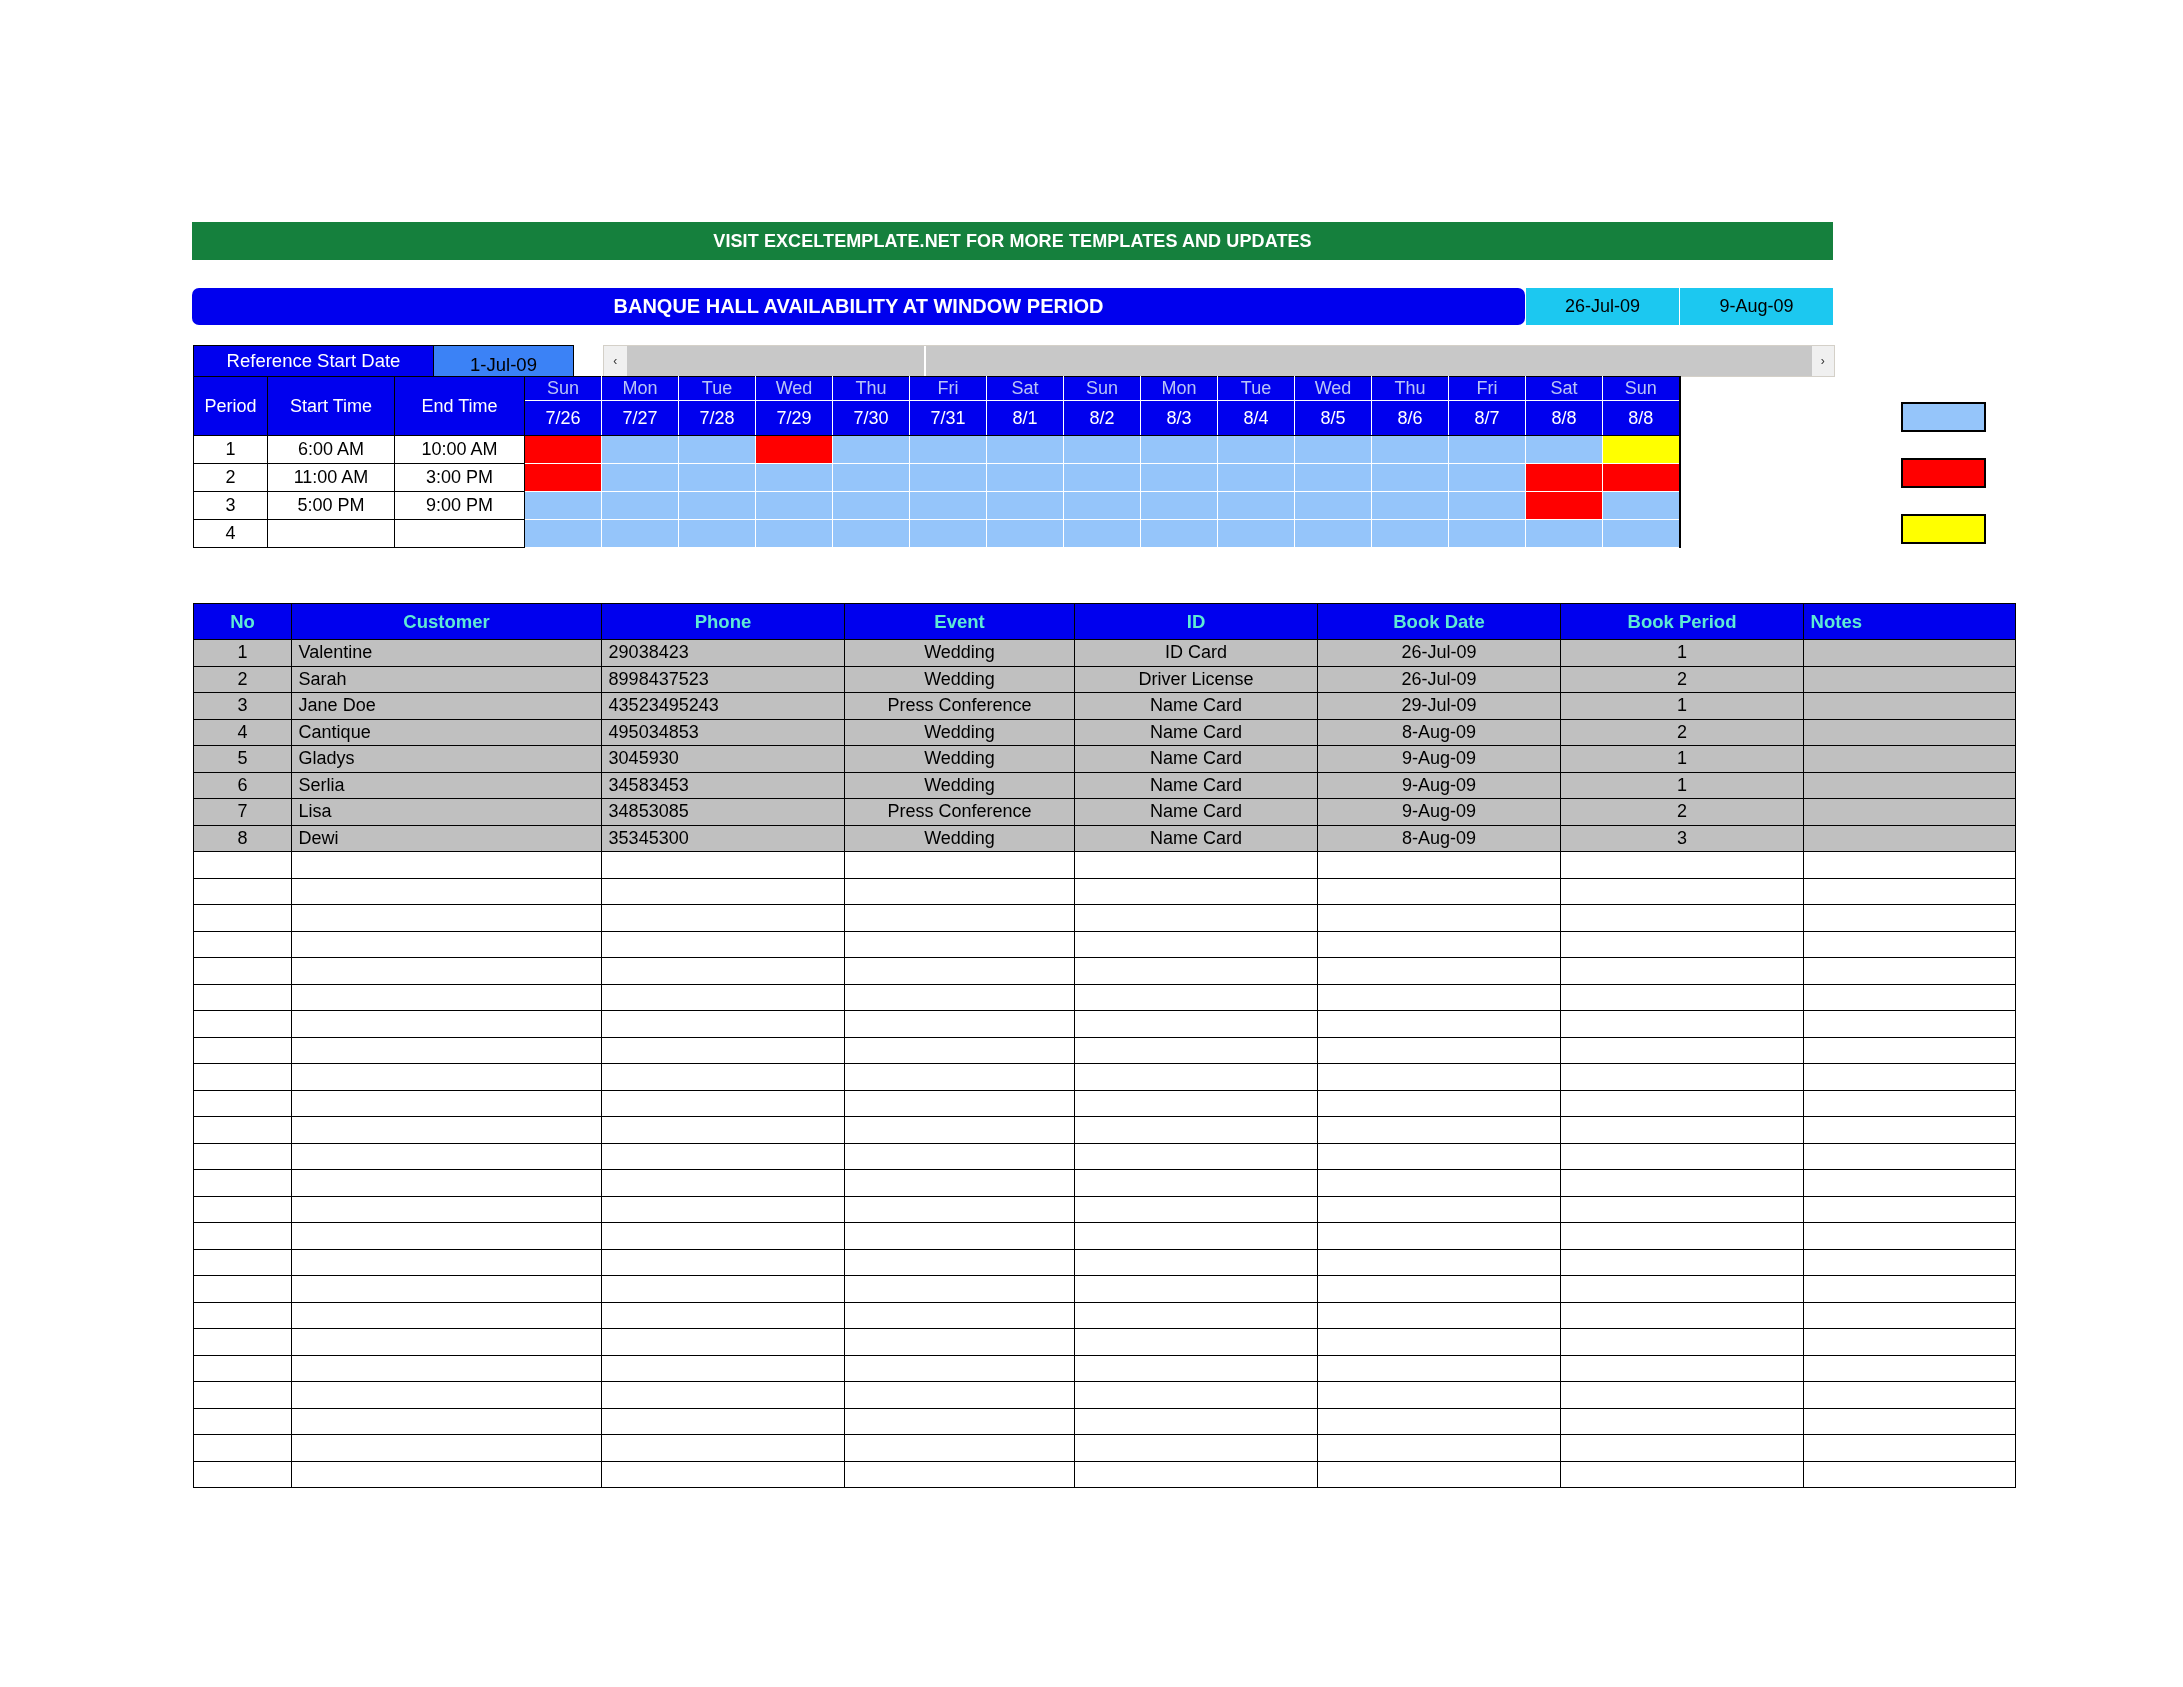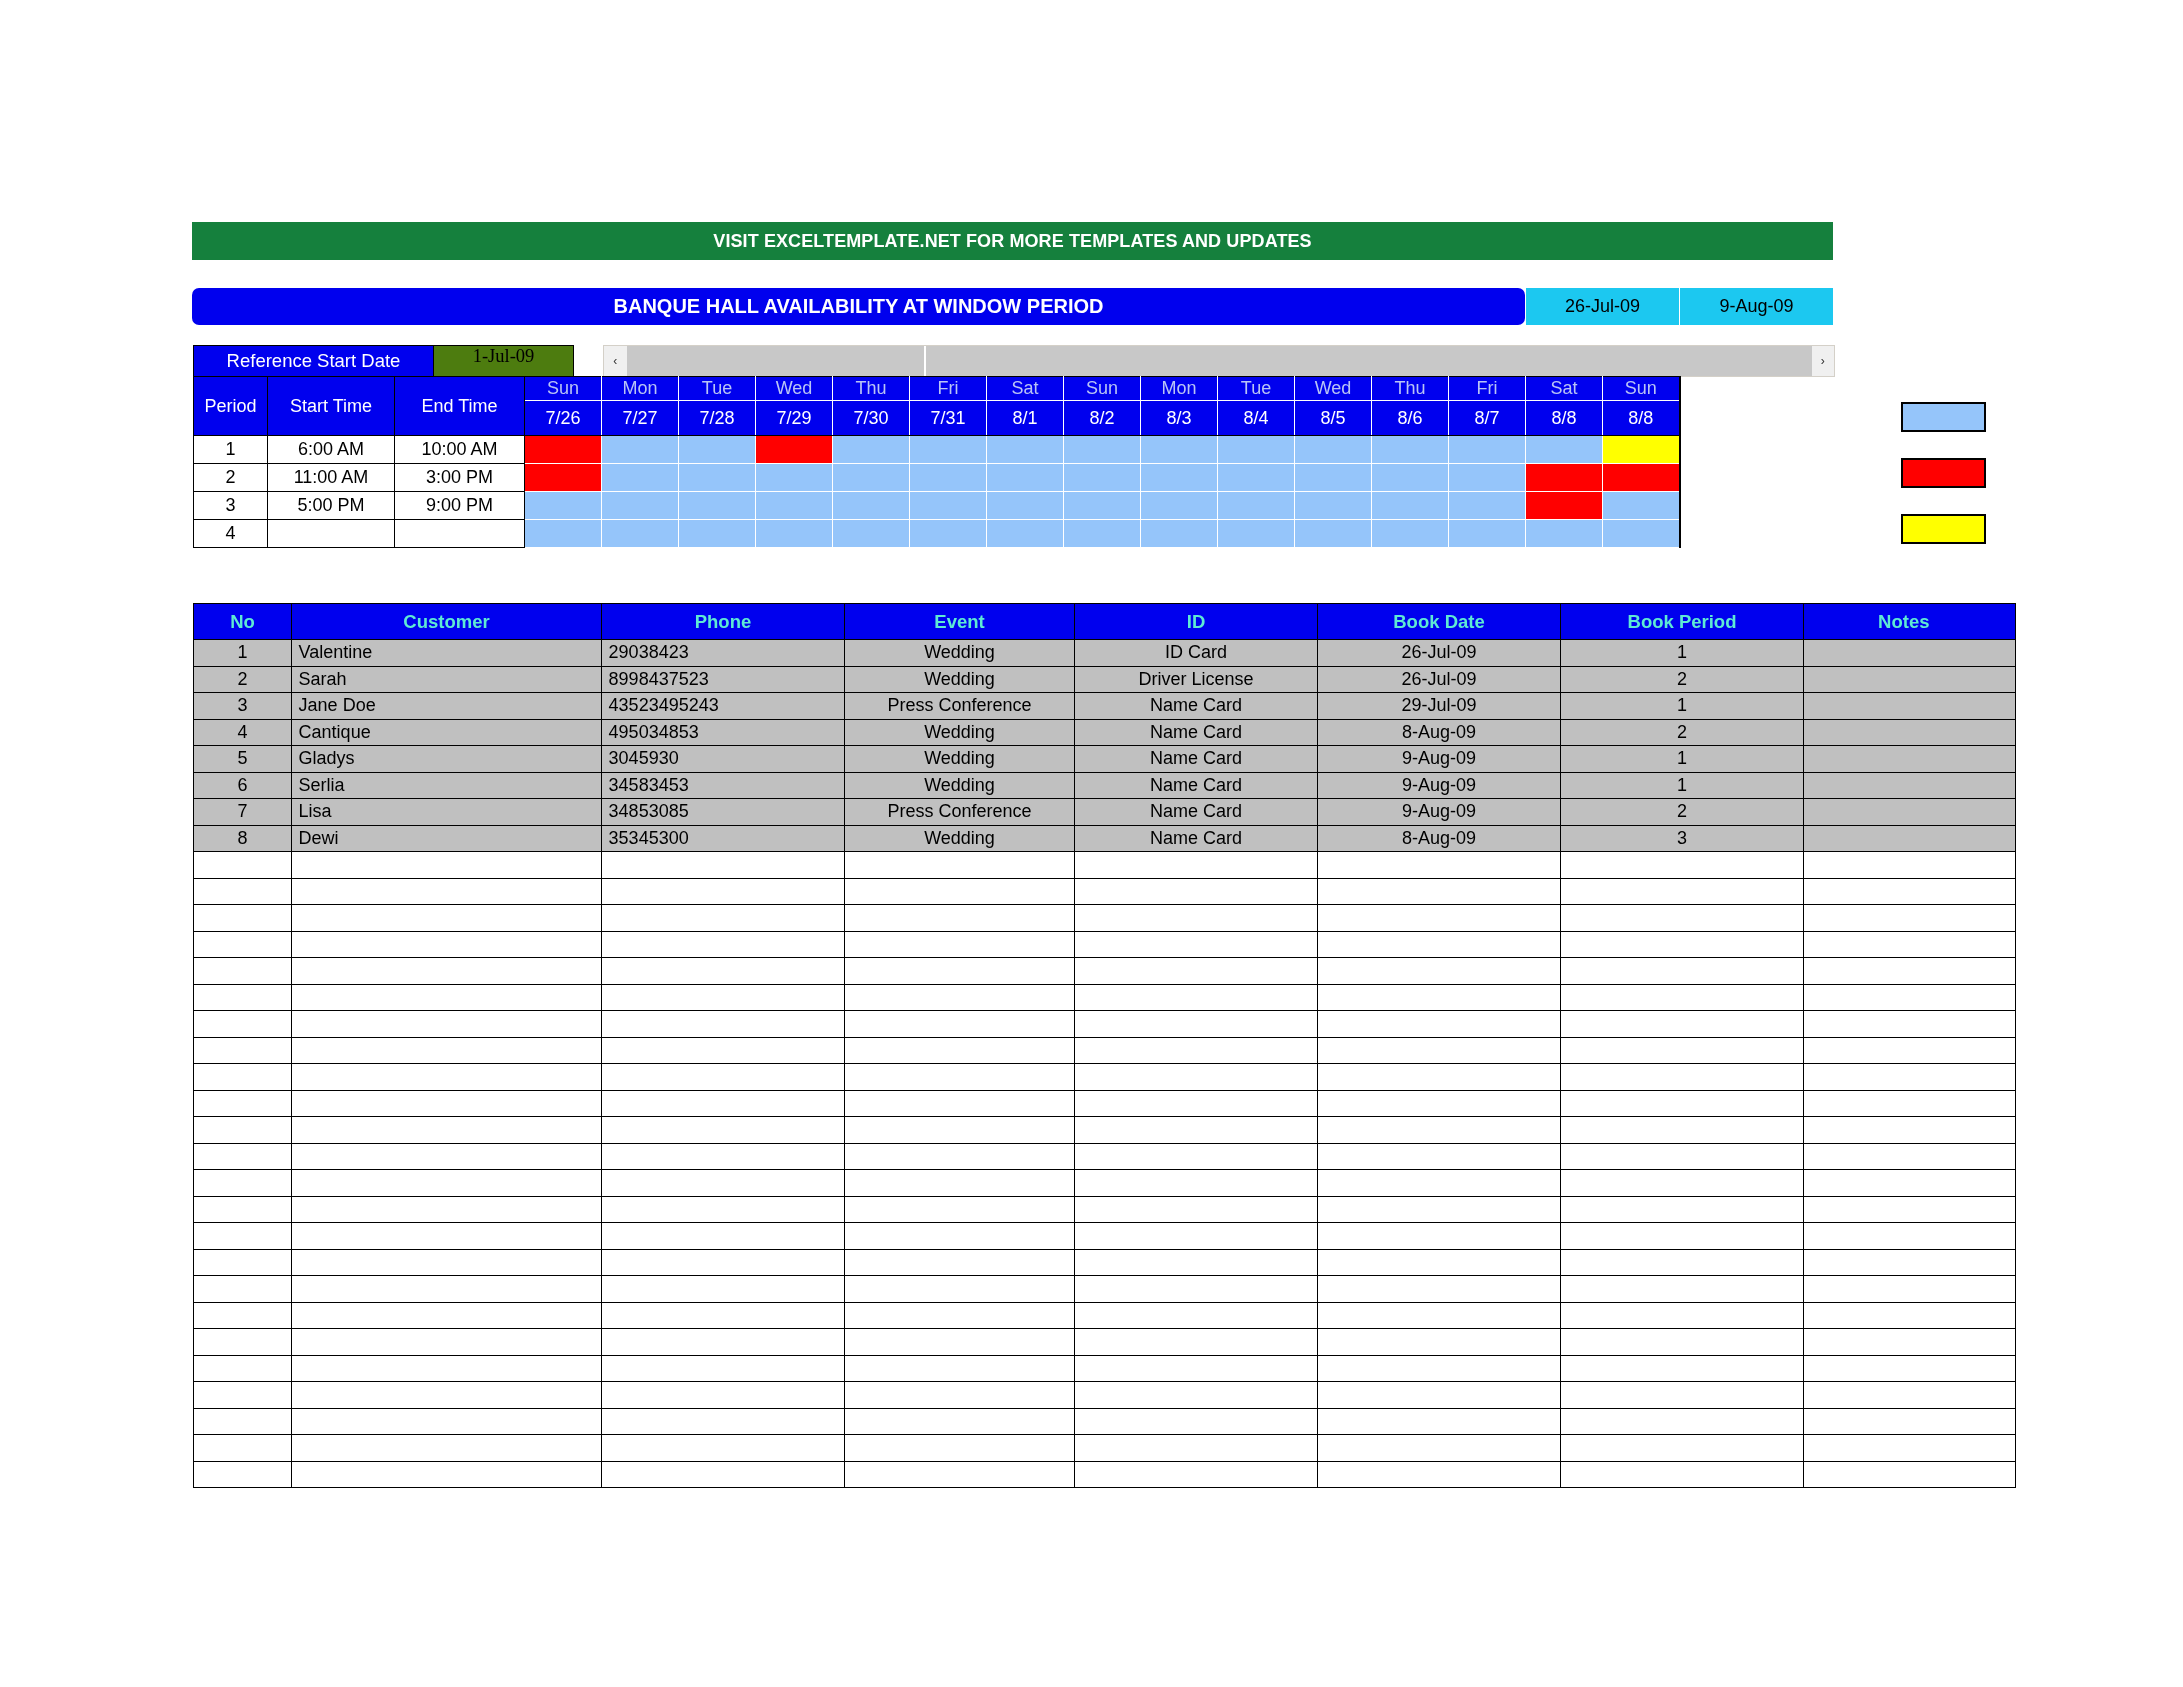--- a/index.html
+++ b/index.html
@@ -80,30 +80,29 @@
     color: #ffffff;
     font-size: 18.5px;
     display: flex;
     align-items: center;
     justify-content: center;
     border: 1.3px solid #000000;
     box-sizing: border-box;
   }
   #refdate-value {
     width: 140px;
-    background: #4d7c0f;
+    background: #3b82f6;
     color: #000000;
     font-size: 18.5px;
     display: flex;
-    align-items: flex-start;
+    align-items: flex-end;
     justify-content: center;
     border: 1.3px solid #000000;
     border-left: none;
     box-sizing: border-box;
-    font-family: Liberation Serif, serif;
   }
 
   
   #grid-scrollbar {
     position: absolute;
     left: 603px;
     top: 345px;
     width: 1232px;
     height: 32px;
     background: #f0f0f0;
@@ -261,21 +260,21 @@
   }
   #booking-table thead th {
     background: #0000EE;
     color: #5eead4;
     font-size: 18.5px;
     font-weight: bold;
     height: 36px;
     text-align: center;
     border: 1.3px solid #000000;
   }
-  #booking-table thead th.th-notes { text-align: center; padding-right: 18px; }
+  #booking-table thead th.th-notes { text-align: left; padding-right: 18px; }
   .bk-row td {
     background: #C0C0C0;
     color: #000000;
     font-size: 18px;
     height: 26.5px;
     border: 1.3px solid #000000;
   }
   .empty-row td {
     background: #ffffff;
     height: 26.5px;

